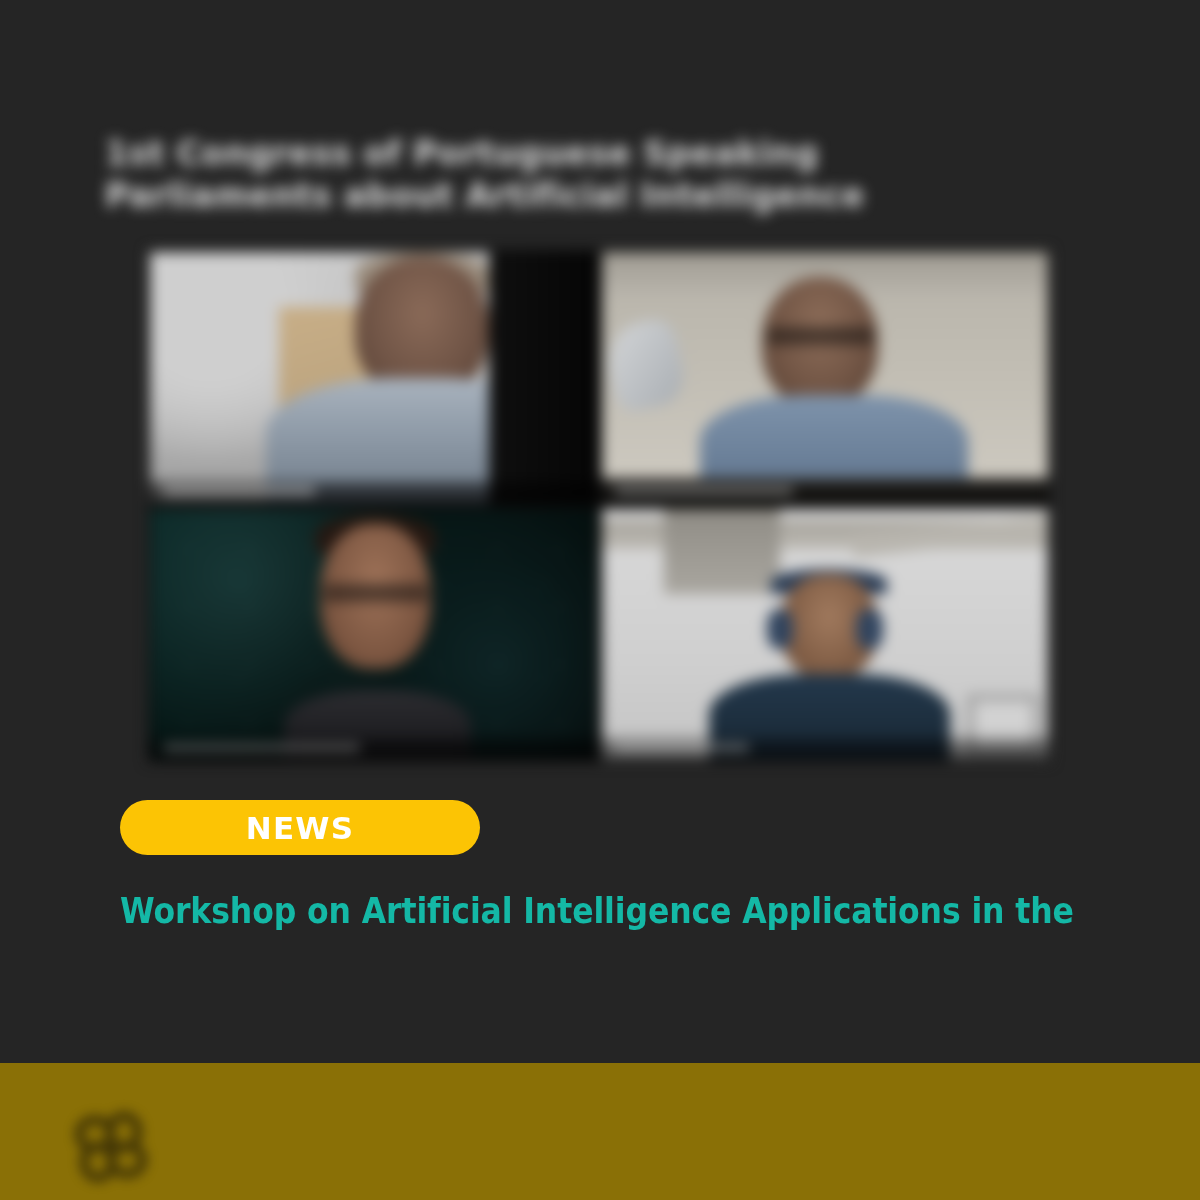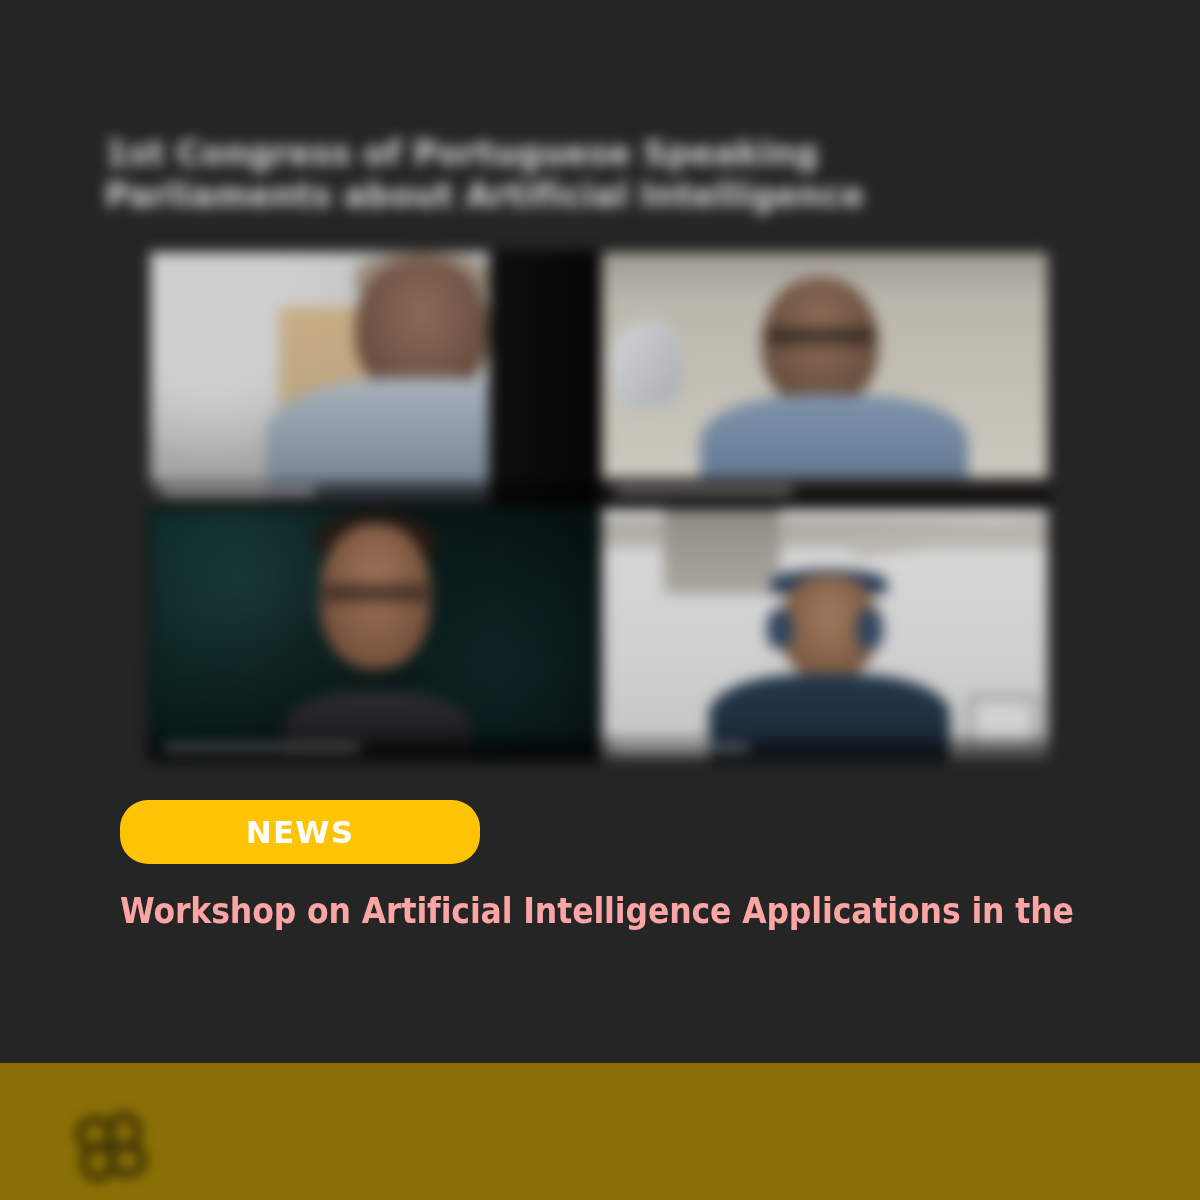--- a/index.html
+++ b/index.html
@@ -238,39 +238,39 @@
     content:""; position:absolute; left:3%; top:28%;
     width:30%; height:32%;
     background:rgba(225,225,225,.45);
     border-radius:2px;
   }
 
   
   .badge {
     position:absolute;
     left:120px; top:800px;
-    width:360px; height:64px;
+    width:360px; height:55px;
     border-radius:28px;
     background:#FCC404;
     display:flex; align-items:center; justify-content:center;
   }
   .badge-label {
     color:#ffffff;
     font-family:"DejaVu Sans", sans-serif;
     font-weight:700;
     font-size:31px;
     letter-spacing:1.2px;
   }
 
   
   .headline {
     position:absolute;
     left:120px; top:885px;
     width:970px;
-    color:#fca5a5;
+    color:#14b8a6;
     font-family:"DejaVu Sans Condensed","DejaVu Sans", sans-serif;
     font-weight:700;
     font-size:35px;
     line-height:1.52;
     letter-spacing:-0.1px;
   }
 
   
   .footer {
     position:absolute;

